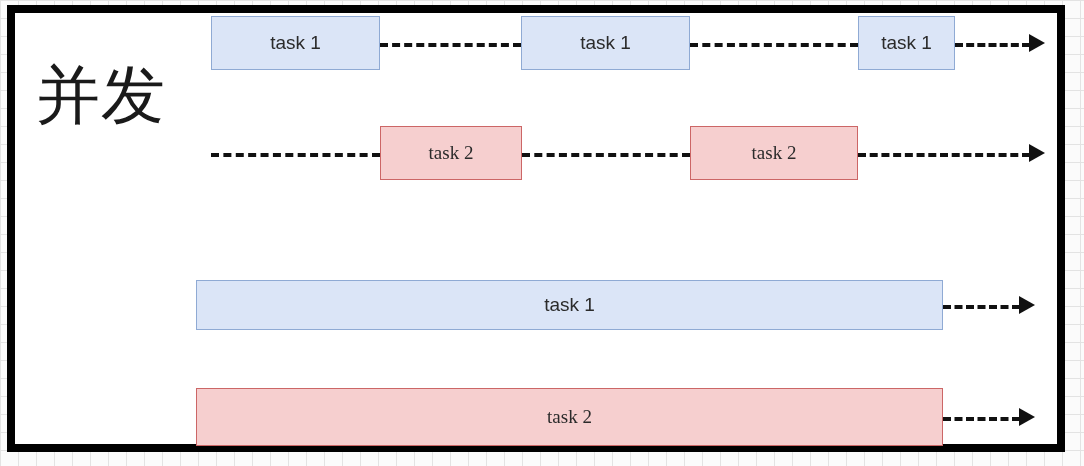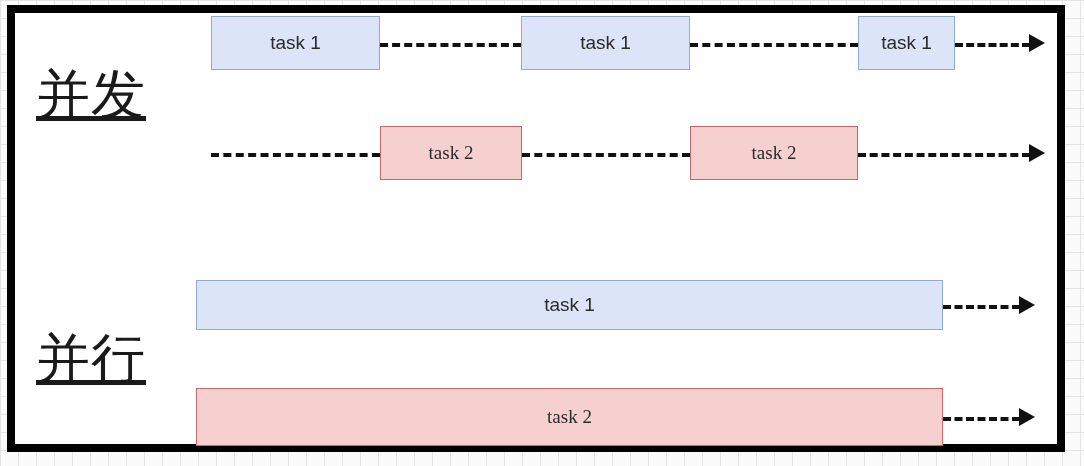--- a/index.html
+++ b/index.html
@@ -46,27 +46,26 @@
     width: 1084px;
     height: 466px;
     pointer-events: none;
   }
   .layer > * { pointer-events: auto; }
 
   
   .section-label {
     position: absolute;
     font-family: "DejaVu Sans", "Liberation Sans", sans-serif;
-    font-size: 54px;
+    font-size: 64px;
     line-height: 54px;
     color: #1a1a1a;
     letter-spacing: 1px;
     white-space: nowrap;
     font-weight: 400;
-    text-decoration: underline;
   }
 
   
   .task-box {
     position: absolute;
     box-sizing: border-box;
     display: flex;
     align-items: center;
     justify-content: center;
     font-size: 19px;
@@ -122,21 +121,20 @@
       <div class="dash" style="left: 211px; top: 153px; width: 169px;"></div>
       <div class="dash" style="left: 522px; top: 153px; width: 168px;"></div>
       <div class="dash" style="left: 858px; top: 153px; width: 172px;"></div>
       <div class="arrow-head" style="left: 1029px; top: 144px;"></div>
       <div class="task-box red" style="left: 380px; top: 126px; width: 142px; height: 54px;">
         <span>task 2</span>
       </div>
       <div class="task-box red" style="left: 690px; top: 126px; width: 168px; height: 54px;">
         <span>task 2</span>
       </div>
-      <div class="section-label" style="left: 36px; top: 332px;">并行</div>
       <div class="dash" style="left: 943px; top: 305px; width: 77px;"></div>
       <div class="arrow-head" style="left: 1019px; top: 296px;"></div>
       <div class="task-box blue" style="left: 196px; top: 280px; width: 747px; height: 50px;">
         <span>task 1</span>
       </div>
       <div class="dash" style="left: 943px; top: 417px; width: 77px;"></div>
       <div class="arrow-head" style="left: 1019px; top: 408px;"></div>
       <div class="task-box red" style="left: 196px; top: 388px; width: 747px; height: 58px;">
         <span>task 2</span>
       </div>

